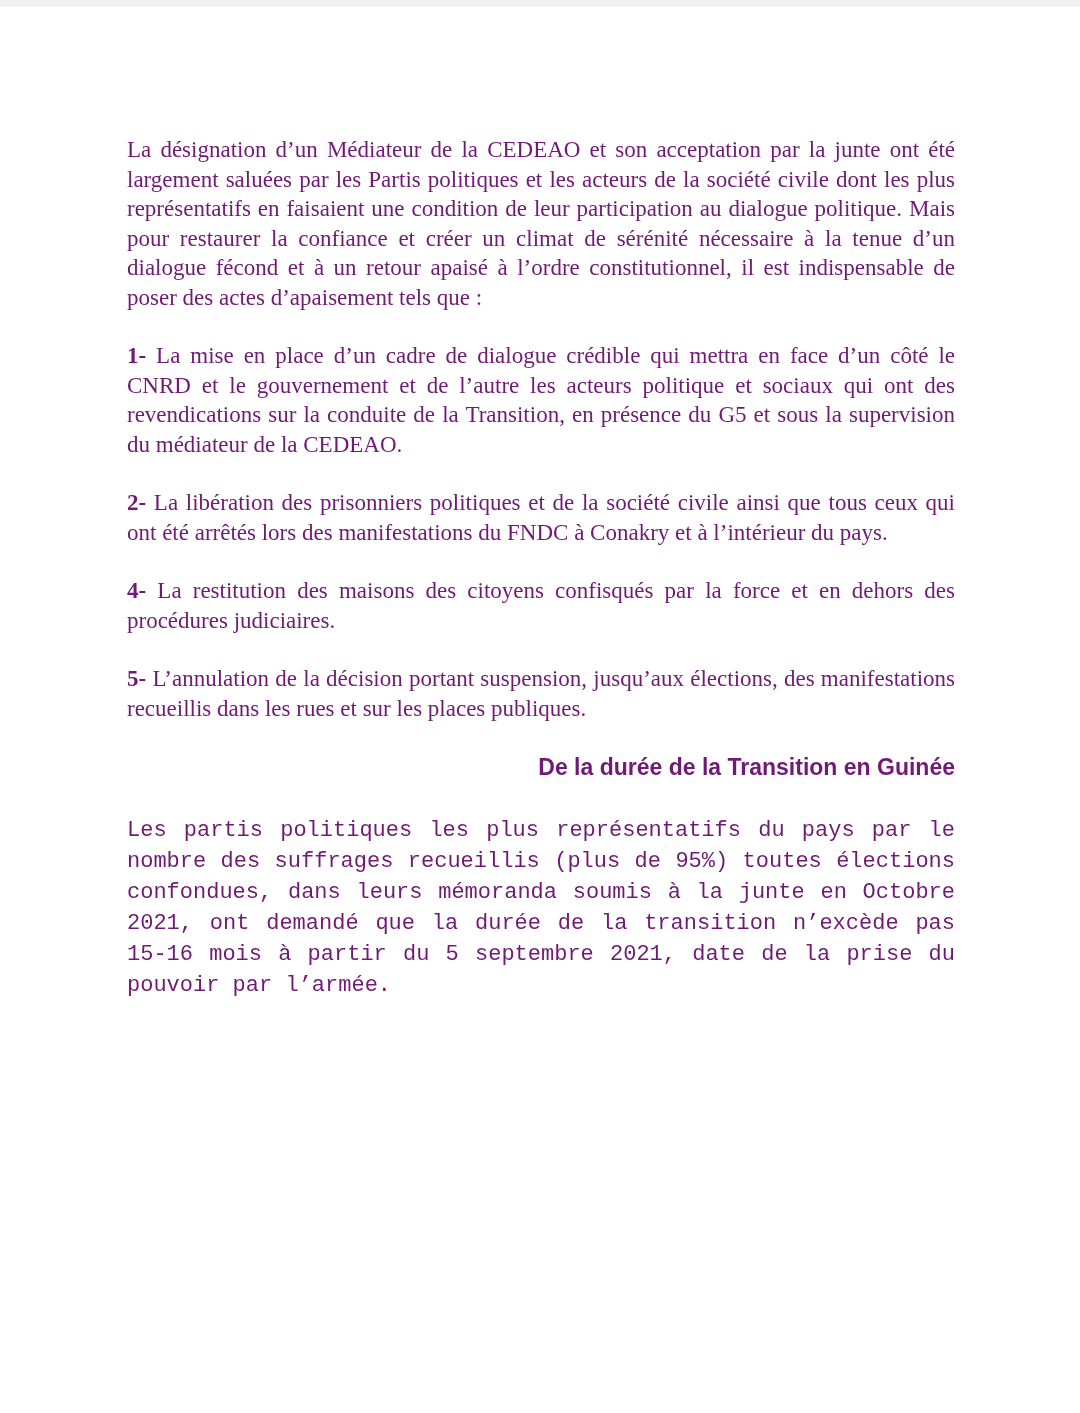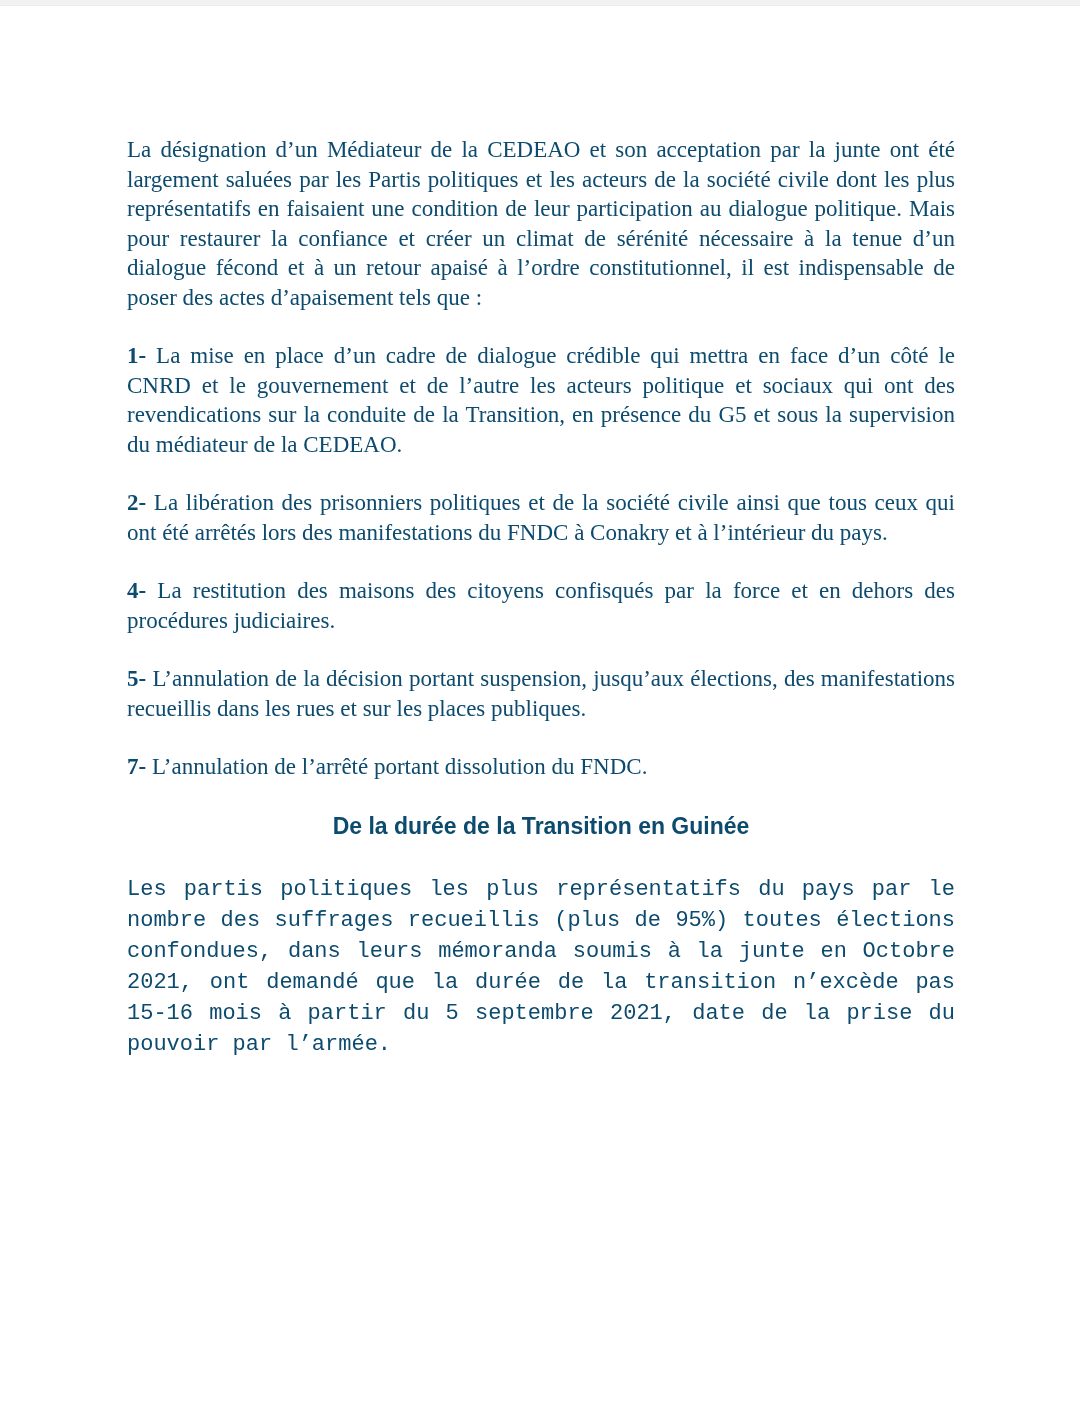--- a/index.html
+++ b/index.html
@@ -6,21 +6,21 @@
     margin: 0;
     padding: 0;
     background: #ffffff;
   }
   .page {
     position: relative;
     width: 1080px;
     height: 1413px;
     background: #ffffff;
     overflow: hidden;
-    color: #0c4a6e;
+    color: #701a75;
   }
   .top-strip {
     position: absolute;
     top: 0;
     left: 0;
     width: 100%;
     height: 5px;
     background: #f2f2f2;
     border-bottom: 1px solid #ececec;
   }
@@ -39,21 +39,21 @@
   }
   .item-marker {
     font-weight: bold;
   }
   .section-heading {
     font-family: "Liberation Sans", "DejaVu Sans", sans-serif;
     font-size: 23px;
     font-weight: bold;
     line-height: 30px;
     margin: 0 0 33px 0;
-    text-align: center;
+    text-align: right;
   }
   .sans-para {
     font-family: Liberation Mono, monospace;
     font-size: 22px;
     line-height: 31px;
     text-align: justify;
     margin: 0;
   }
 </style>
 </head>
@@ -69,21 +69,20 @@
     <p class="serif-para"><span class="item-marker">1-</span> <span>La mise en place d’un cadre de dialogue crédible qui mettra en face d’un côté le CNRD et le gouvernement et de l’autre les acteurs politique et sociaux qui ont des revendications sur la conduite de la Transition, en présence du G5 et sous la supervision du médiateur de la CEDEAO.</span></p>
 
     <p class="serif-para"><span class="item-marker">2-</span> <span>La libération des prisonniers politiques et de la société civile ainsi que tous ceux qui ont été arrêtés lors des manifestations du FNDC à Conakry et à l’intérieur du pays.</span></p>
 
 
     <p class="serif-para"><span class="item-marker">4-</span> <span>La restitution des maisons des citoyens confisqués par la force et en dehors des procédures judiciaires.</span></p>
 
     <p class="serif-para"><span class="item-marker">5-</span> <span>L’annulation de la décision portant suspension, jusqu’aux élections, des manifestations recueillis dans les rues et sur les places publiques.</span></p>
 
 
-    <p class="serif-para"><span class="item-marker">7-</span> <span>L’annulation de l’arrêté portant dissolution du FNDC.</span></p>
 
     <h2 class="section-heading">De la durée de la Transition en Guinée</h2>
 
     <p class="sans-para">Les partis politiques les plus représentatifs du pays par le nombre des suffrages recueillis (plus de 95%) toutes élections confondues, dans leurs mémoranda soumis à la junte en Octobre 2021, ont demandé que la durée de la transition n’excède pas 15-16 mois à partir du 5 septembre 2021, date de la prise du pouvoir par l’armée.</p>
 
 
   </div>
 </div>
 
 </body></html>

